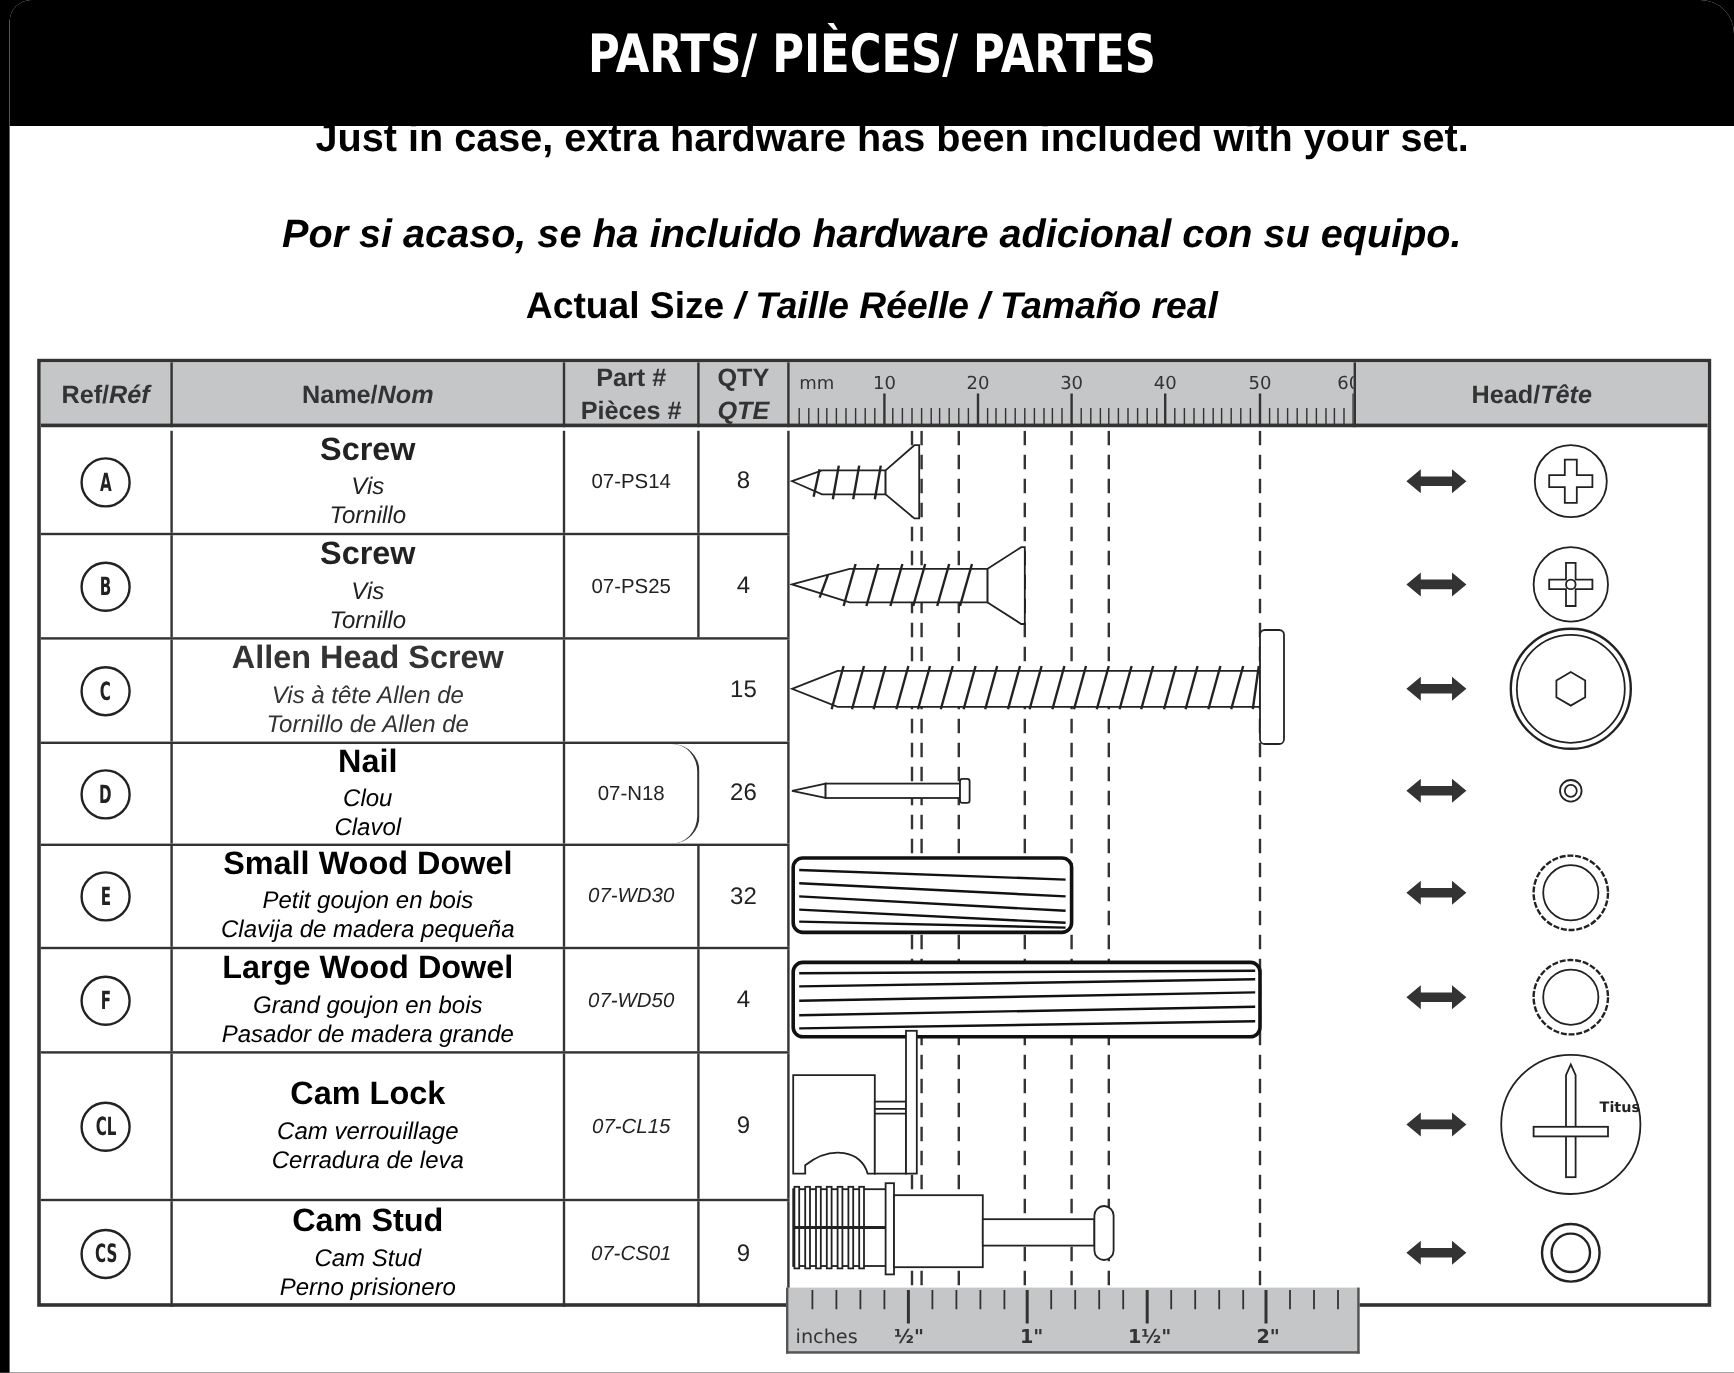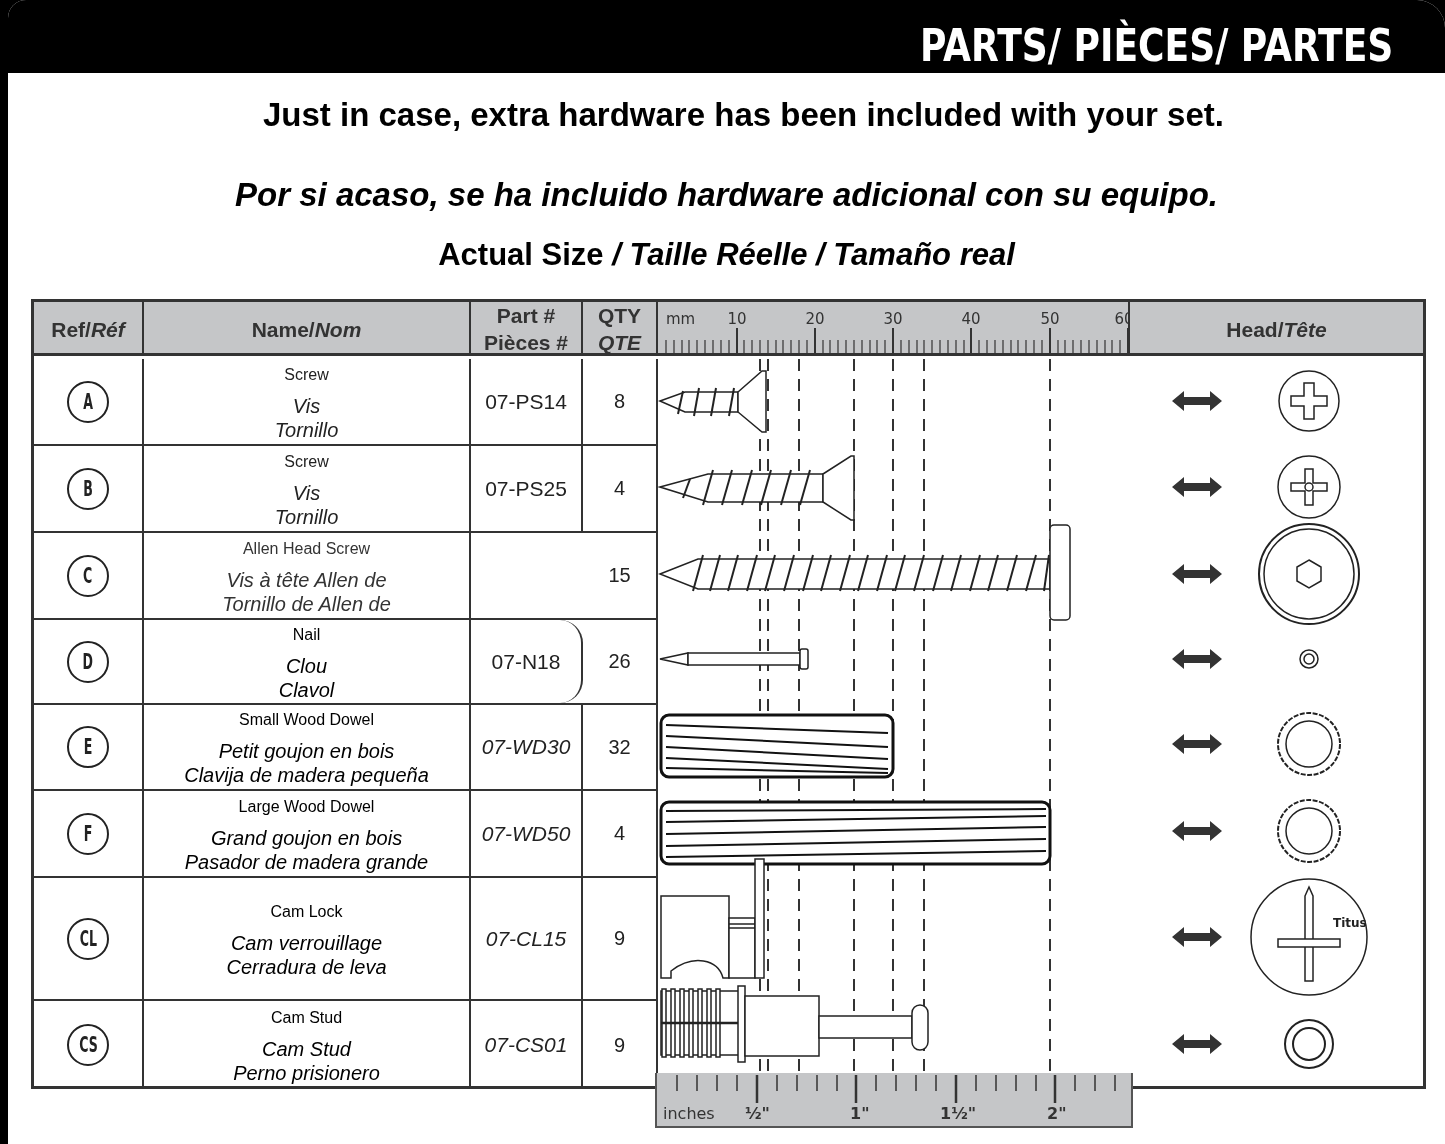--- a/index.html
+++ b/index.html
@@ -5,42 +5,42 @@
   * { box-sizing: border-box; margin: 0; padding: 0; }
   body {
     width: 1445px; height: 1144px; background: #000;
     font-family: "Liberation Sans", sans-serif; position: relative; overflow: hidden;
   }
   .page {
     position: absolute; left: 8px; top: 0; width: 1437px; height: 1144px;
     background: #fff; border-top-left-radius: 18px; border-top-right-radius: 28px; overflow: hidden;
   }
   .banner {
-    position: absolute; left: 0; top: 0; width: 1437px; height: 73px; background: #000;
-    color: #fff; font-weight: bold; font-size: 44px; text-align: right; line-height: 92px;
+    position: absolute; left: 0; top: 0; width: 1437px; height: 105px; background: #000;
+    color: #fff; font-weight: bold; font-size: 44px; text-align: center; line-height: 92px;
     letter-spacing: 0px; transform-origin: center;
   }
   .banner span { display: inline-block; transform: scaleX(0.82); font-family: "DejaVu Sans", sans-serif; }
   .intro { position: absolute; left: 0; width: 1437px; text-align: center; font-weight: bold; font-size: 33px; color: #000; }
   .intro.l1 { top: 96px; margin-left: 17px; }
   .intro.l2 { top: 136px; font-style: italic; }
   .intro.l3 { top: 176px; font-style: italic; }
   .sizes { position: absolute; top: 237px; left: 0; width: 1437px; text-align: center; font-weight: bold; font-size: 31px; }
   .sizes i { font-style: italic; }
 
   .table { position: absolute; left: 23px; top: 299px; width: 1395px; height: 790px; border: 3px solid #333; }
   .hdr { position: absolute; left: 0; top: 0; height: 54px; background: #c5c6c8; border-bottom: 3px solid #333; }
   .cell { position: absolute; border-right: 2px solid #333; display: flex; flex-direction: column; align-items: center; justify-content: center; text-align: center; color: #222; }
   .hcell { font-weight: bold; font-size: 21px; color: #333; line-height: 27px; }
   .hcell i { font-style: italic; }
   .row { position: absolute; left: 0; border-bottom: 2px solid #333; }
-  .name-en { font-size: 16px; line-height: 25px; }
+  .name-en { font-size: 27px; line-height: 25px; font-weight: bold; }
   .name-fr, .name-es { font-size: 20px; font-style: italic; line-height: 24px; }
   .name-fr { margin-top: 7px; }
-  .part { font-size: 21px; }
+  .part { font-size: 17px; }
   .part.it { font-style: italic; }
   .qty { font-size: 20px; }
   .refc {
     width: 42px; height: 42px; border: 2px solid #222; border-radius: 50%;
     display: flex; align-items: center; justify-content: center;
     font-family: "DejaVu Sans", sans-serif; font-weight: bold; font-size: 21px; color: #222;
   }
   .refc span { display: inline-block; transform: scaleX(0.6); }
   .ruler-top { position: absolute; left: 624px; top: 0; width: 470px; height: 54px; }
   .ruler-bot { position: absolute; left: 647px; top: 1073px; width: 478px; height: 55px; background: #c5c6c8; border: 2px solid #555; border-top: none; }

